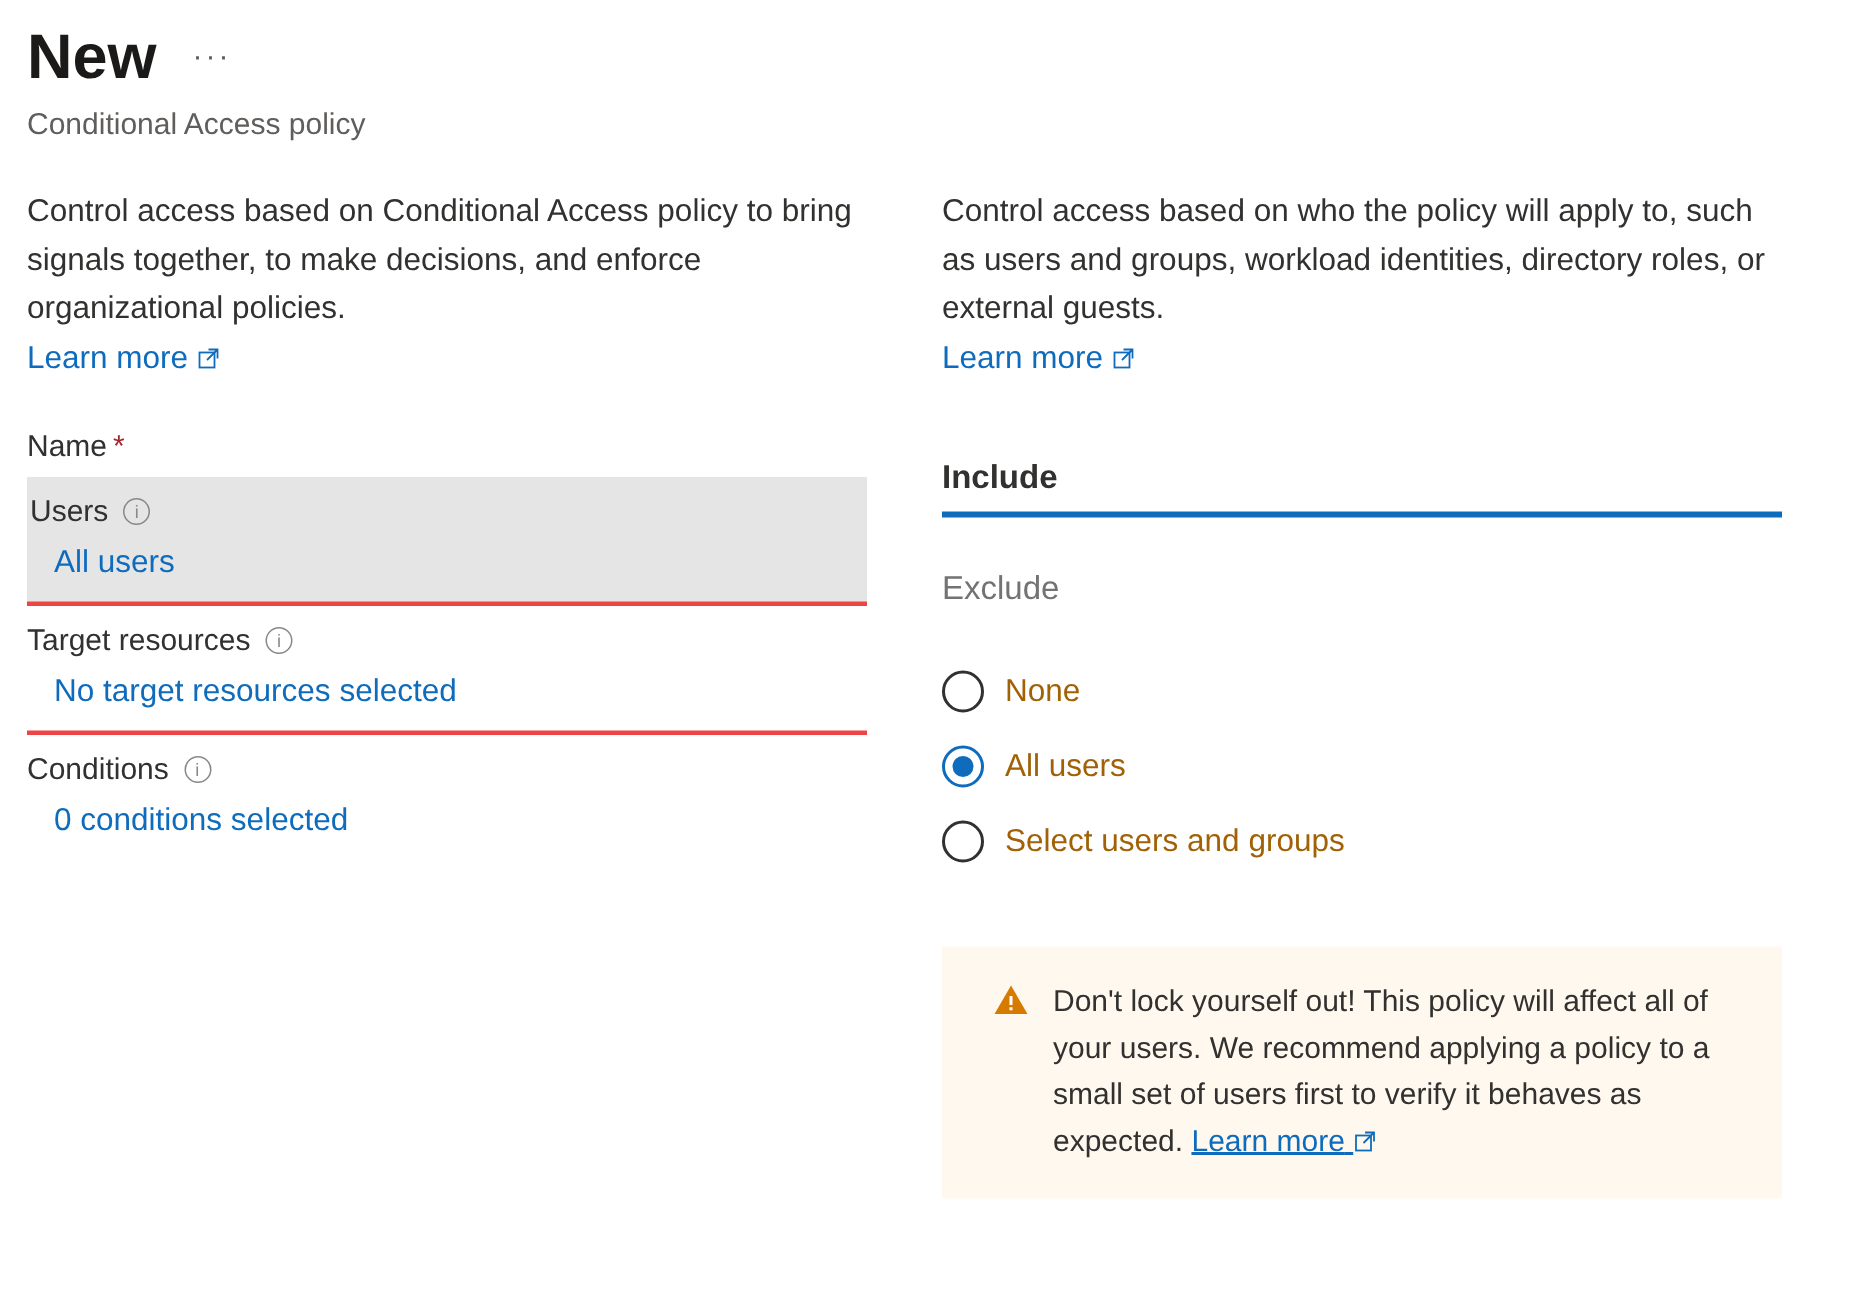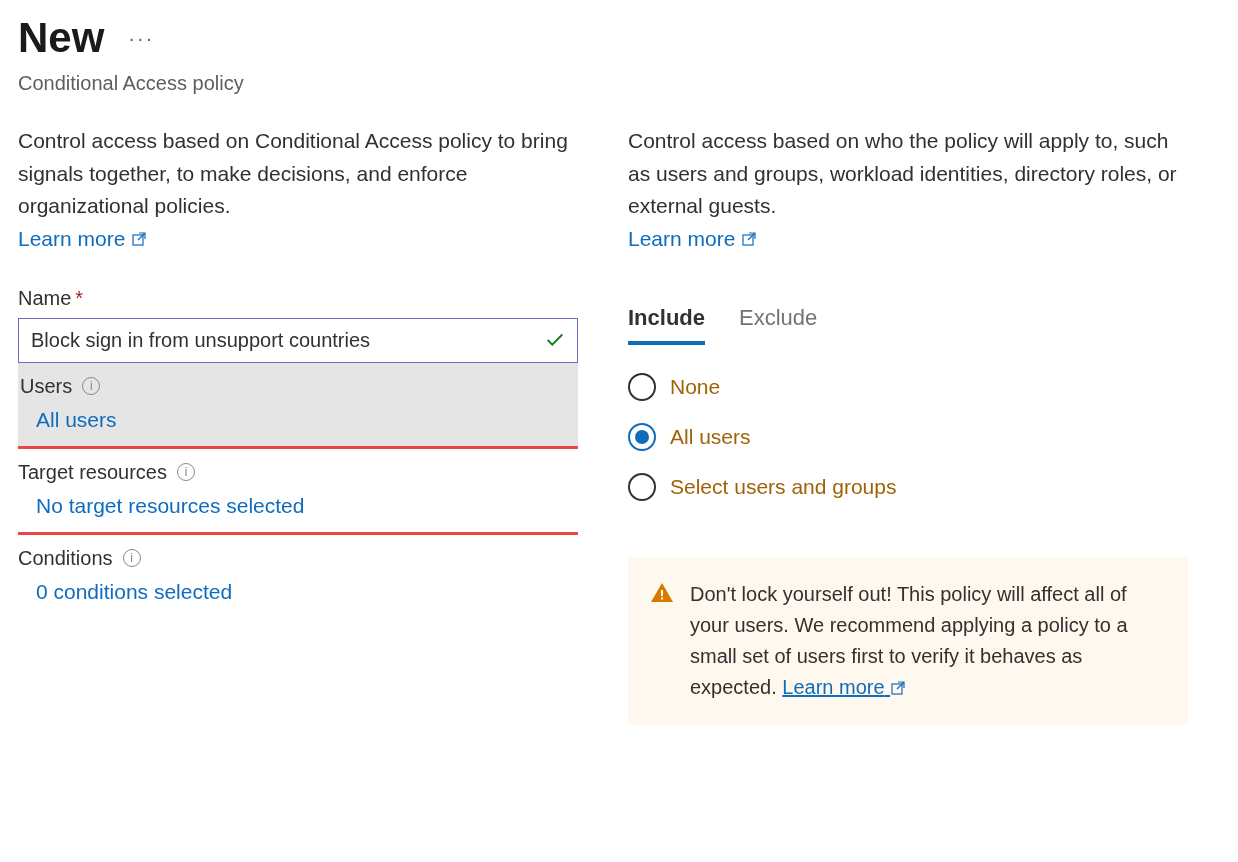--- a/index.html
+++ b/index.html
@@ -130,20 +130,21 @@
       border-radius: 50%;
       font-size: 12px;
       color: #8a8886;
     }
 
     .tabs {
       display: flex;
       gap: 34px;
       margin-top: 54px;
       border-bottom: 0;
+      flex-direction: column;
     }
     .tab {
       font-size: 22px;
       padding: 0 0 10px 0;
       cursor: pointer;
       color: #737373;
       border-bottom: 4px solid transparent;
       font-weight: 400;
     }
     .tab.active {
@@ -181,21 +182,21 @@
       display: none;
     }
     .radio-option.selected .radio-dot { display: block; }
     .radio-label {
       font-size: 21px;
       color: #a16207;
     }
 
     .warning-banner {
       background: #fff8ef;
-      padding: 22px 22px 22px 22px;
+      padding: 22px 22px 22px 34px;
       margin-top: 56px;
       display: flex;
       gap: 16px;
     }
     .warning-icon {
       flex-shrink: 0;
       width: 24px;
       height: 24px;
       margin-top: 2px;
     }
@@ -223,26 +224,20 @@
     <a href="#" class="learn-more">
       <span>Learn more</span>
       <svg class="ext-icon" viewBox="0 0 16 16" fill="none" stroke="#0f6cbd" stroke-width="1.2">
         <rect x="2" y="4" width="10" height="10"></rect>
         <path d="M8 2h6v6M14 2L7 9"></path>
       </svg>
     </a>
 
     <div class="field-label">
       <span>Name</span><span class="required">*</span>
-    </div>
-    <div class="text-input-wrapper">
-      <input type="text" class="text-input" value="Block sign in from unsupport countries" style="">
-      <svg class="valid-check" viewBox="0 0 24 24" fill="none" stroke="#107c10" stroke-width="2">
-        <path d="M4 12l5 5L20 6"></path>
-      </svg>
     </div>
 
 
     <div class="config-row selected">
       <div class="row-label">
         <span>Users</span>
         <span class="info-icon">i</span>
       </div>
       <div class="row-value">All users</div>
     </div>

